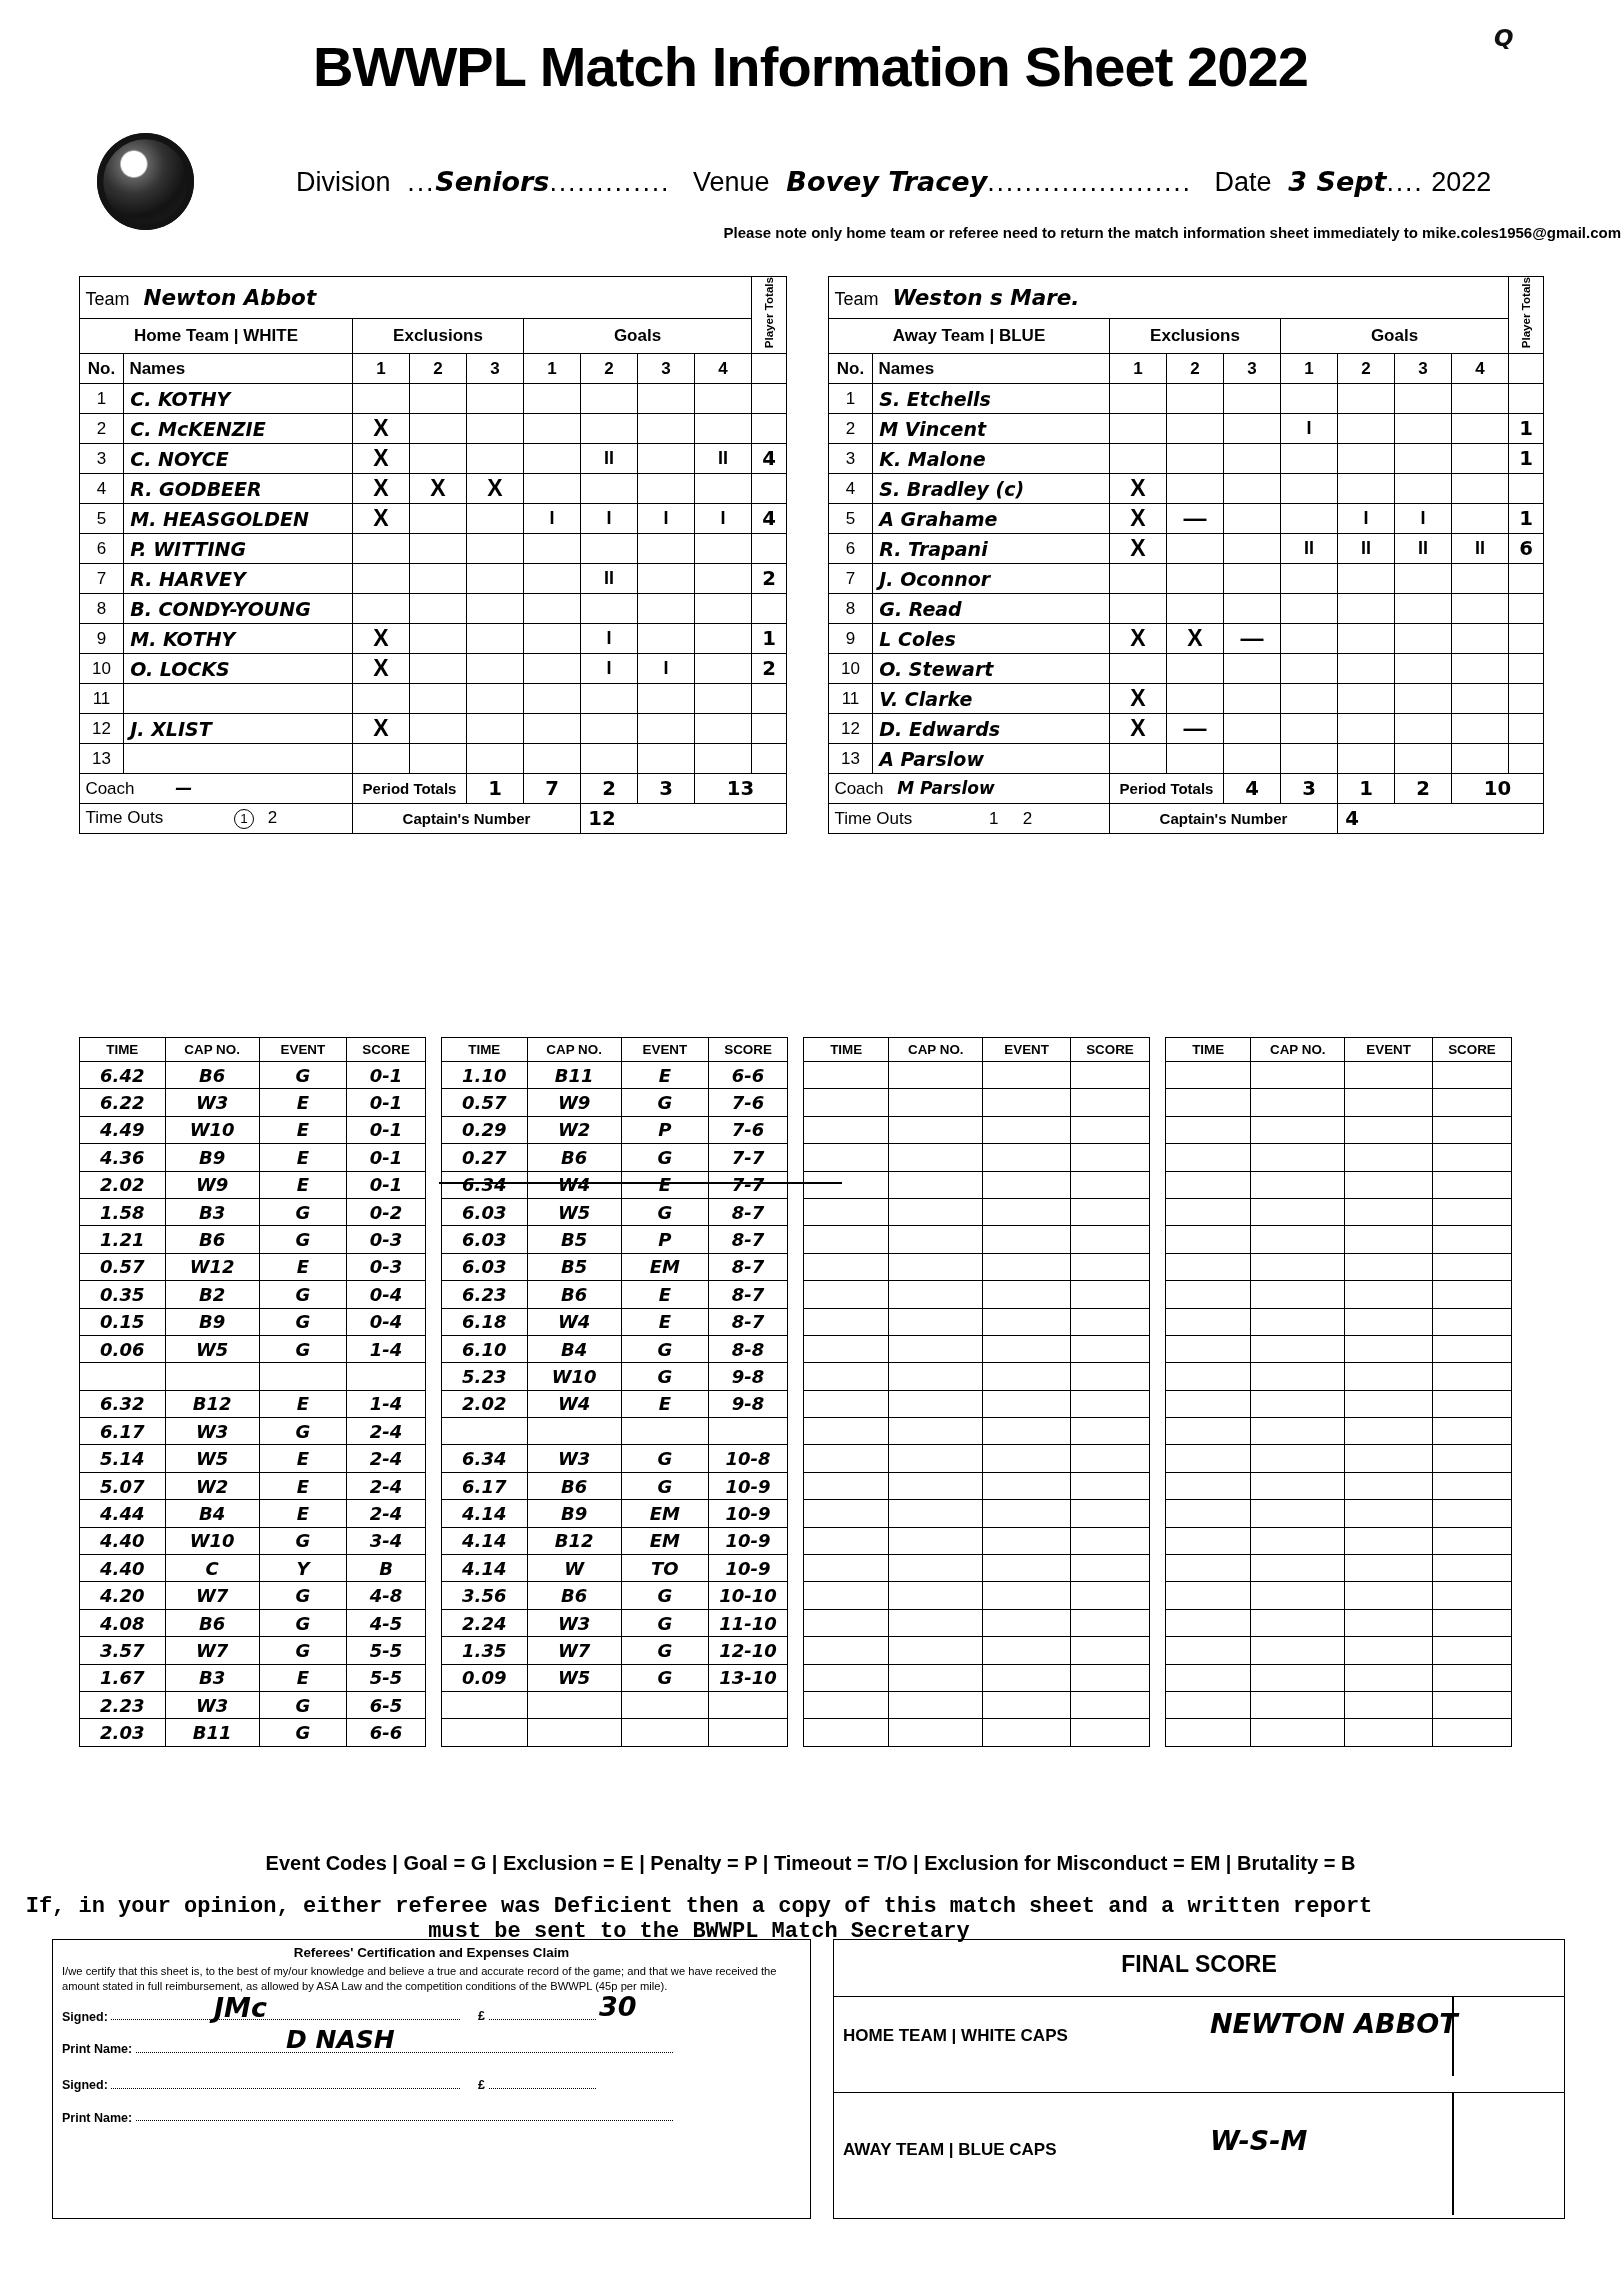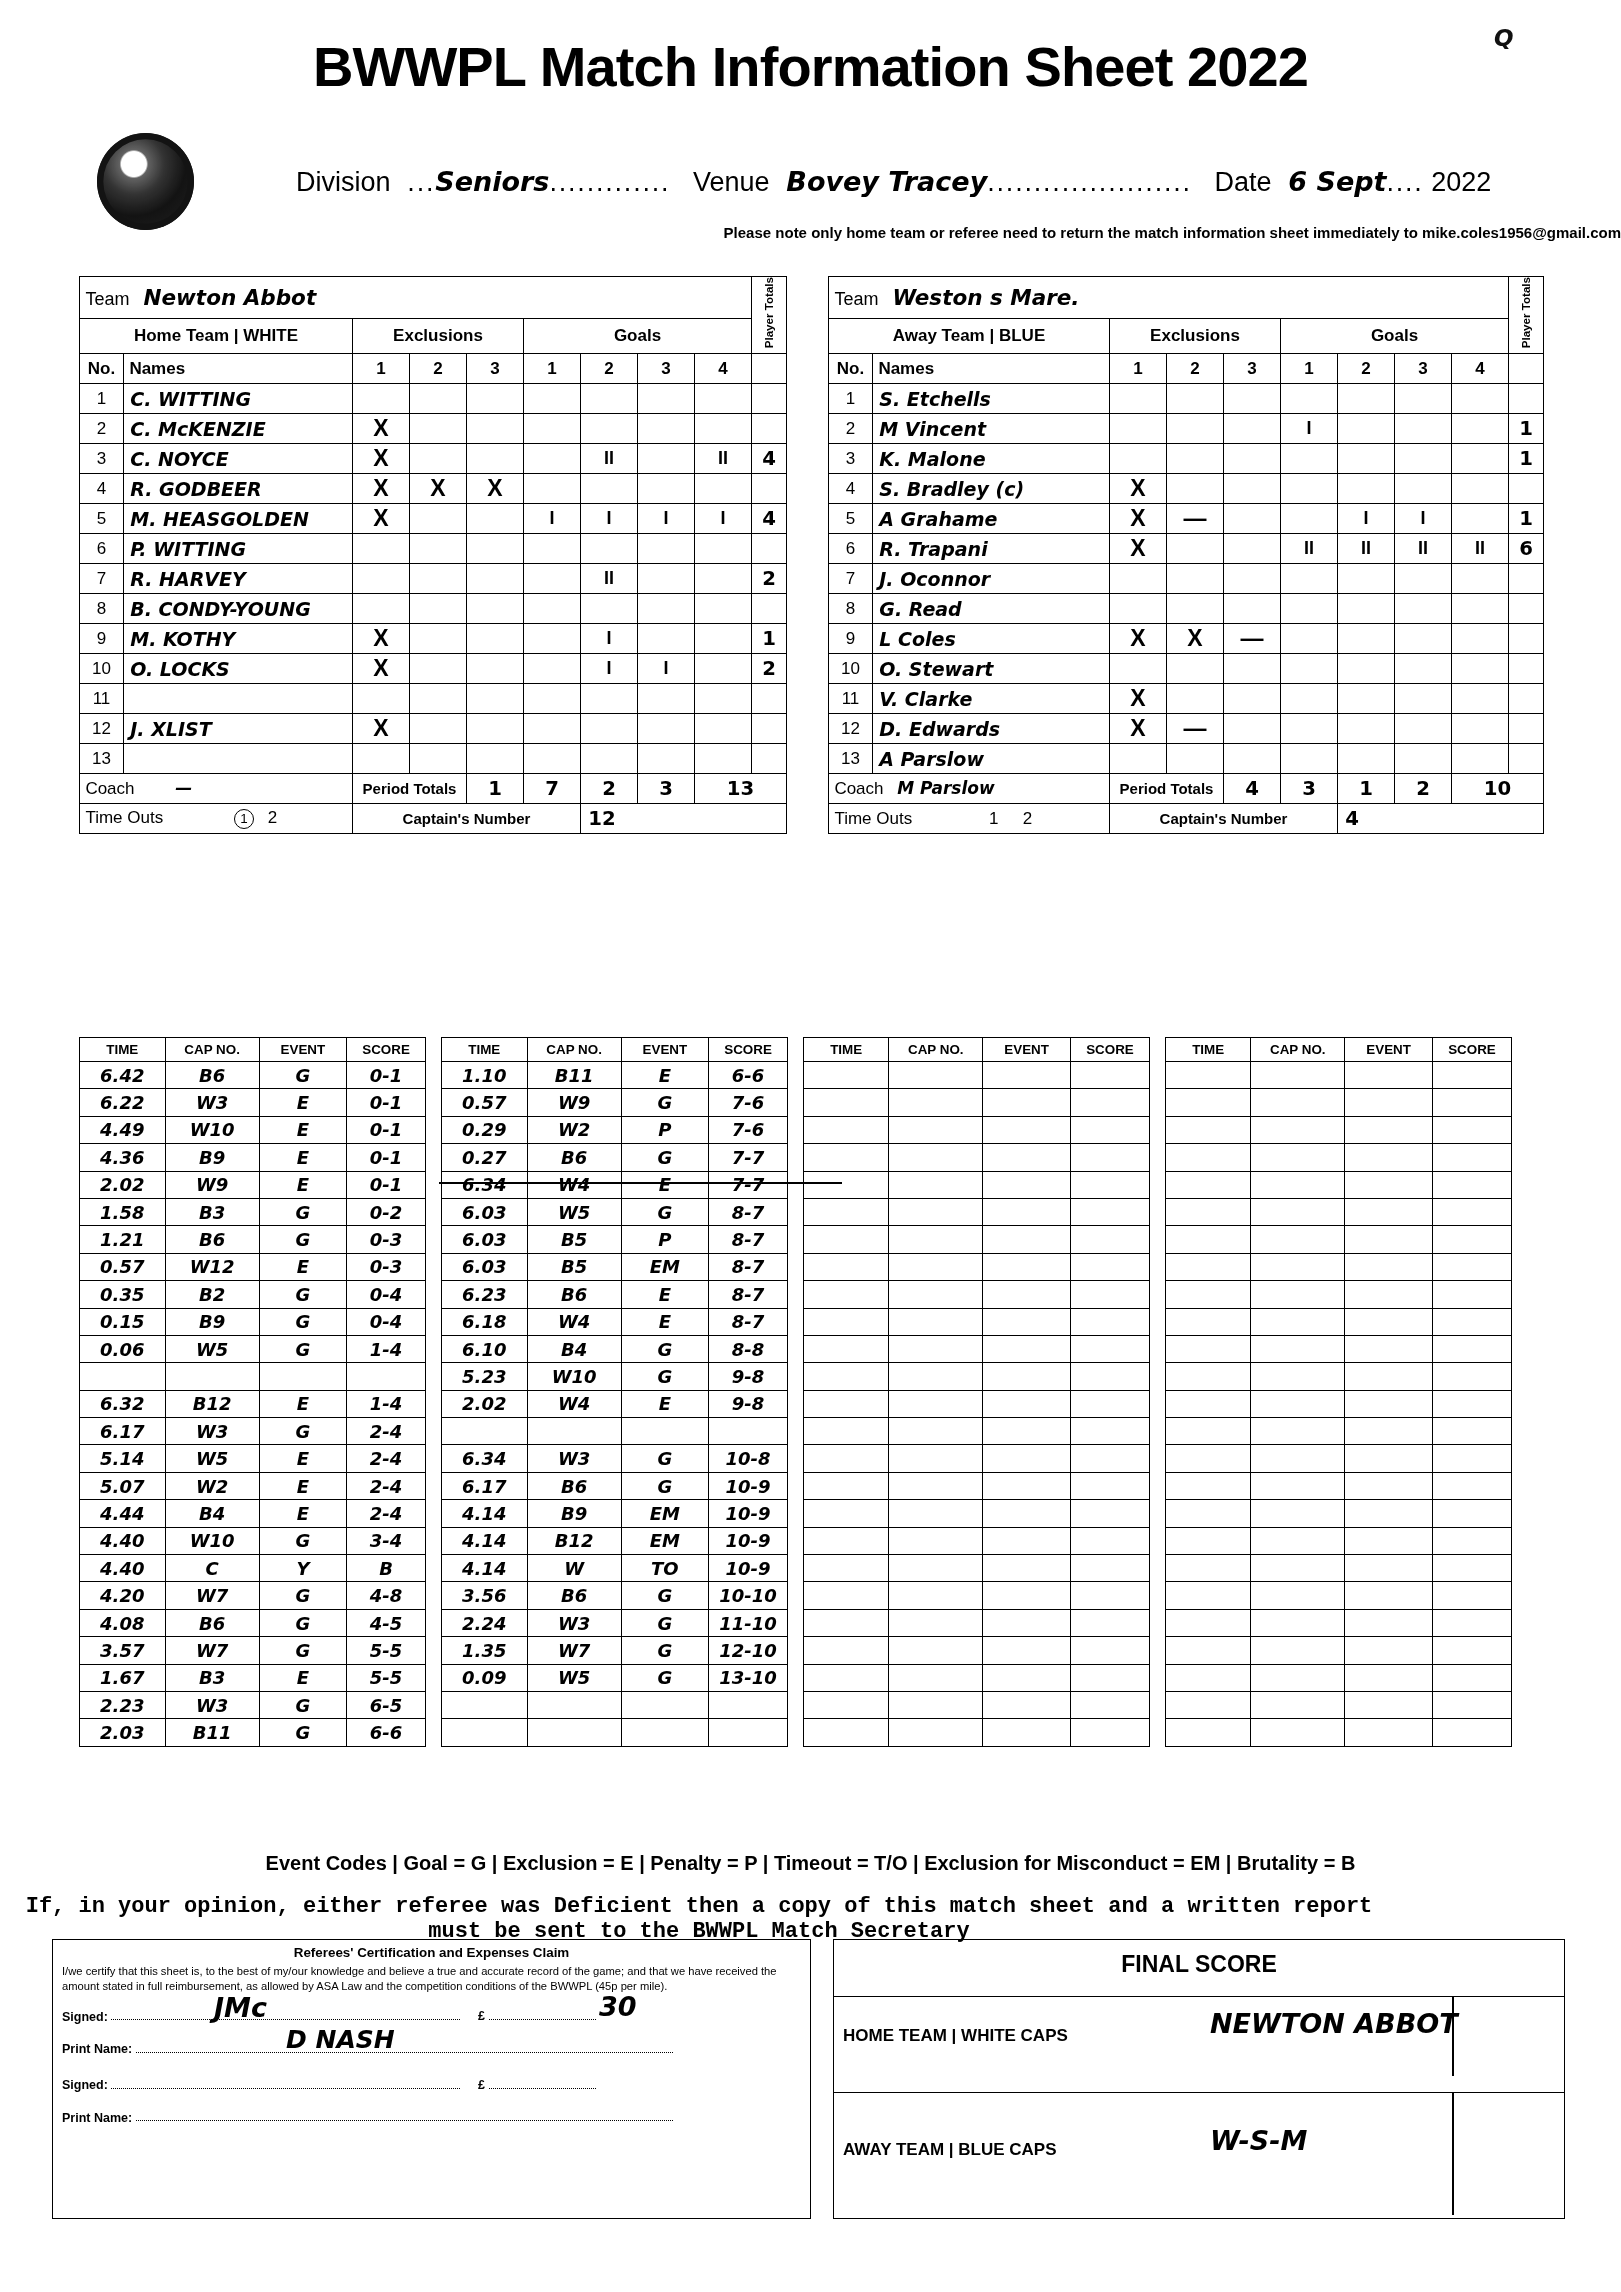--- a/index.html
+++ b/index.html
@@ -139,21 +139,21 @@
   <div class="title">BWWPL Match Information Sheet 2022</div>
 
   <div class="logo"></div>
 
   <div class="hdr-line">
     <span>Division</span>
     <span class="dots">&nbsp;...</span><span class="hw">Seniors</span><span class="dots">.............</span>
     &nbsp;&nbsp;<span>Venue</span>
     <span class="dots">&nbsp;</span><span class="hw">Bovey Tracey</span><span class="dots">......................</span>
     &nbsp;&nbsp;<span>Date</span>
-    <span class="dots">&nbsp;</span><span class="hw">6 Sept</span><span class="dots">....</span>
+    <span class="dots">&nbsp;</span><span class="hw">3 Sept</span><span class="dots">....</span>
     <span>2022</span>
   </div>
 
   <div class="note">Please note only home team or referee need to return the match information sheet immediately to mike.coles1956@gmail.com</div>
 
   <div class="teamblock t-left">
     <table>
       <tbody>
           <tr class="rowh">
         <td colspan="9" class="cellname" style="height:34px;">
@@ -175,21 +175,21 @@
         <td class="hdr" style="width:56px;"><span>3</span></td>
         <td class="hdr" style="width:56px;"><span>1</span></td>
         <td class="hdr" style="width:56px;"><span>2</span></td>
         <td class="hdr" style="width:56px;"><span>3</span></td>
         <td class="hdr" style="width:56px;"><span>4</span></td>
         <td class="hdr"></td>
       </tr>
 
       <tr class="rowh">
             <td>1</td>
-            <td class="hwname">C. WITTING</td>
+            <td class="hwname">C. KOTHY</td>
             <td class="x"></td>
             <td class="x"></td>
             <td class="x"></td>
             <td class="tick"></td>
             <td class="tick"></td>
             <td class="tick"></td>
             <td class="tick"></td>
             <td class="mark"></td>
           </tr>
       <tr class="rowh">

